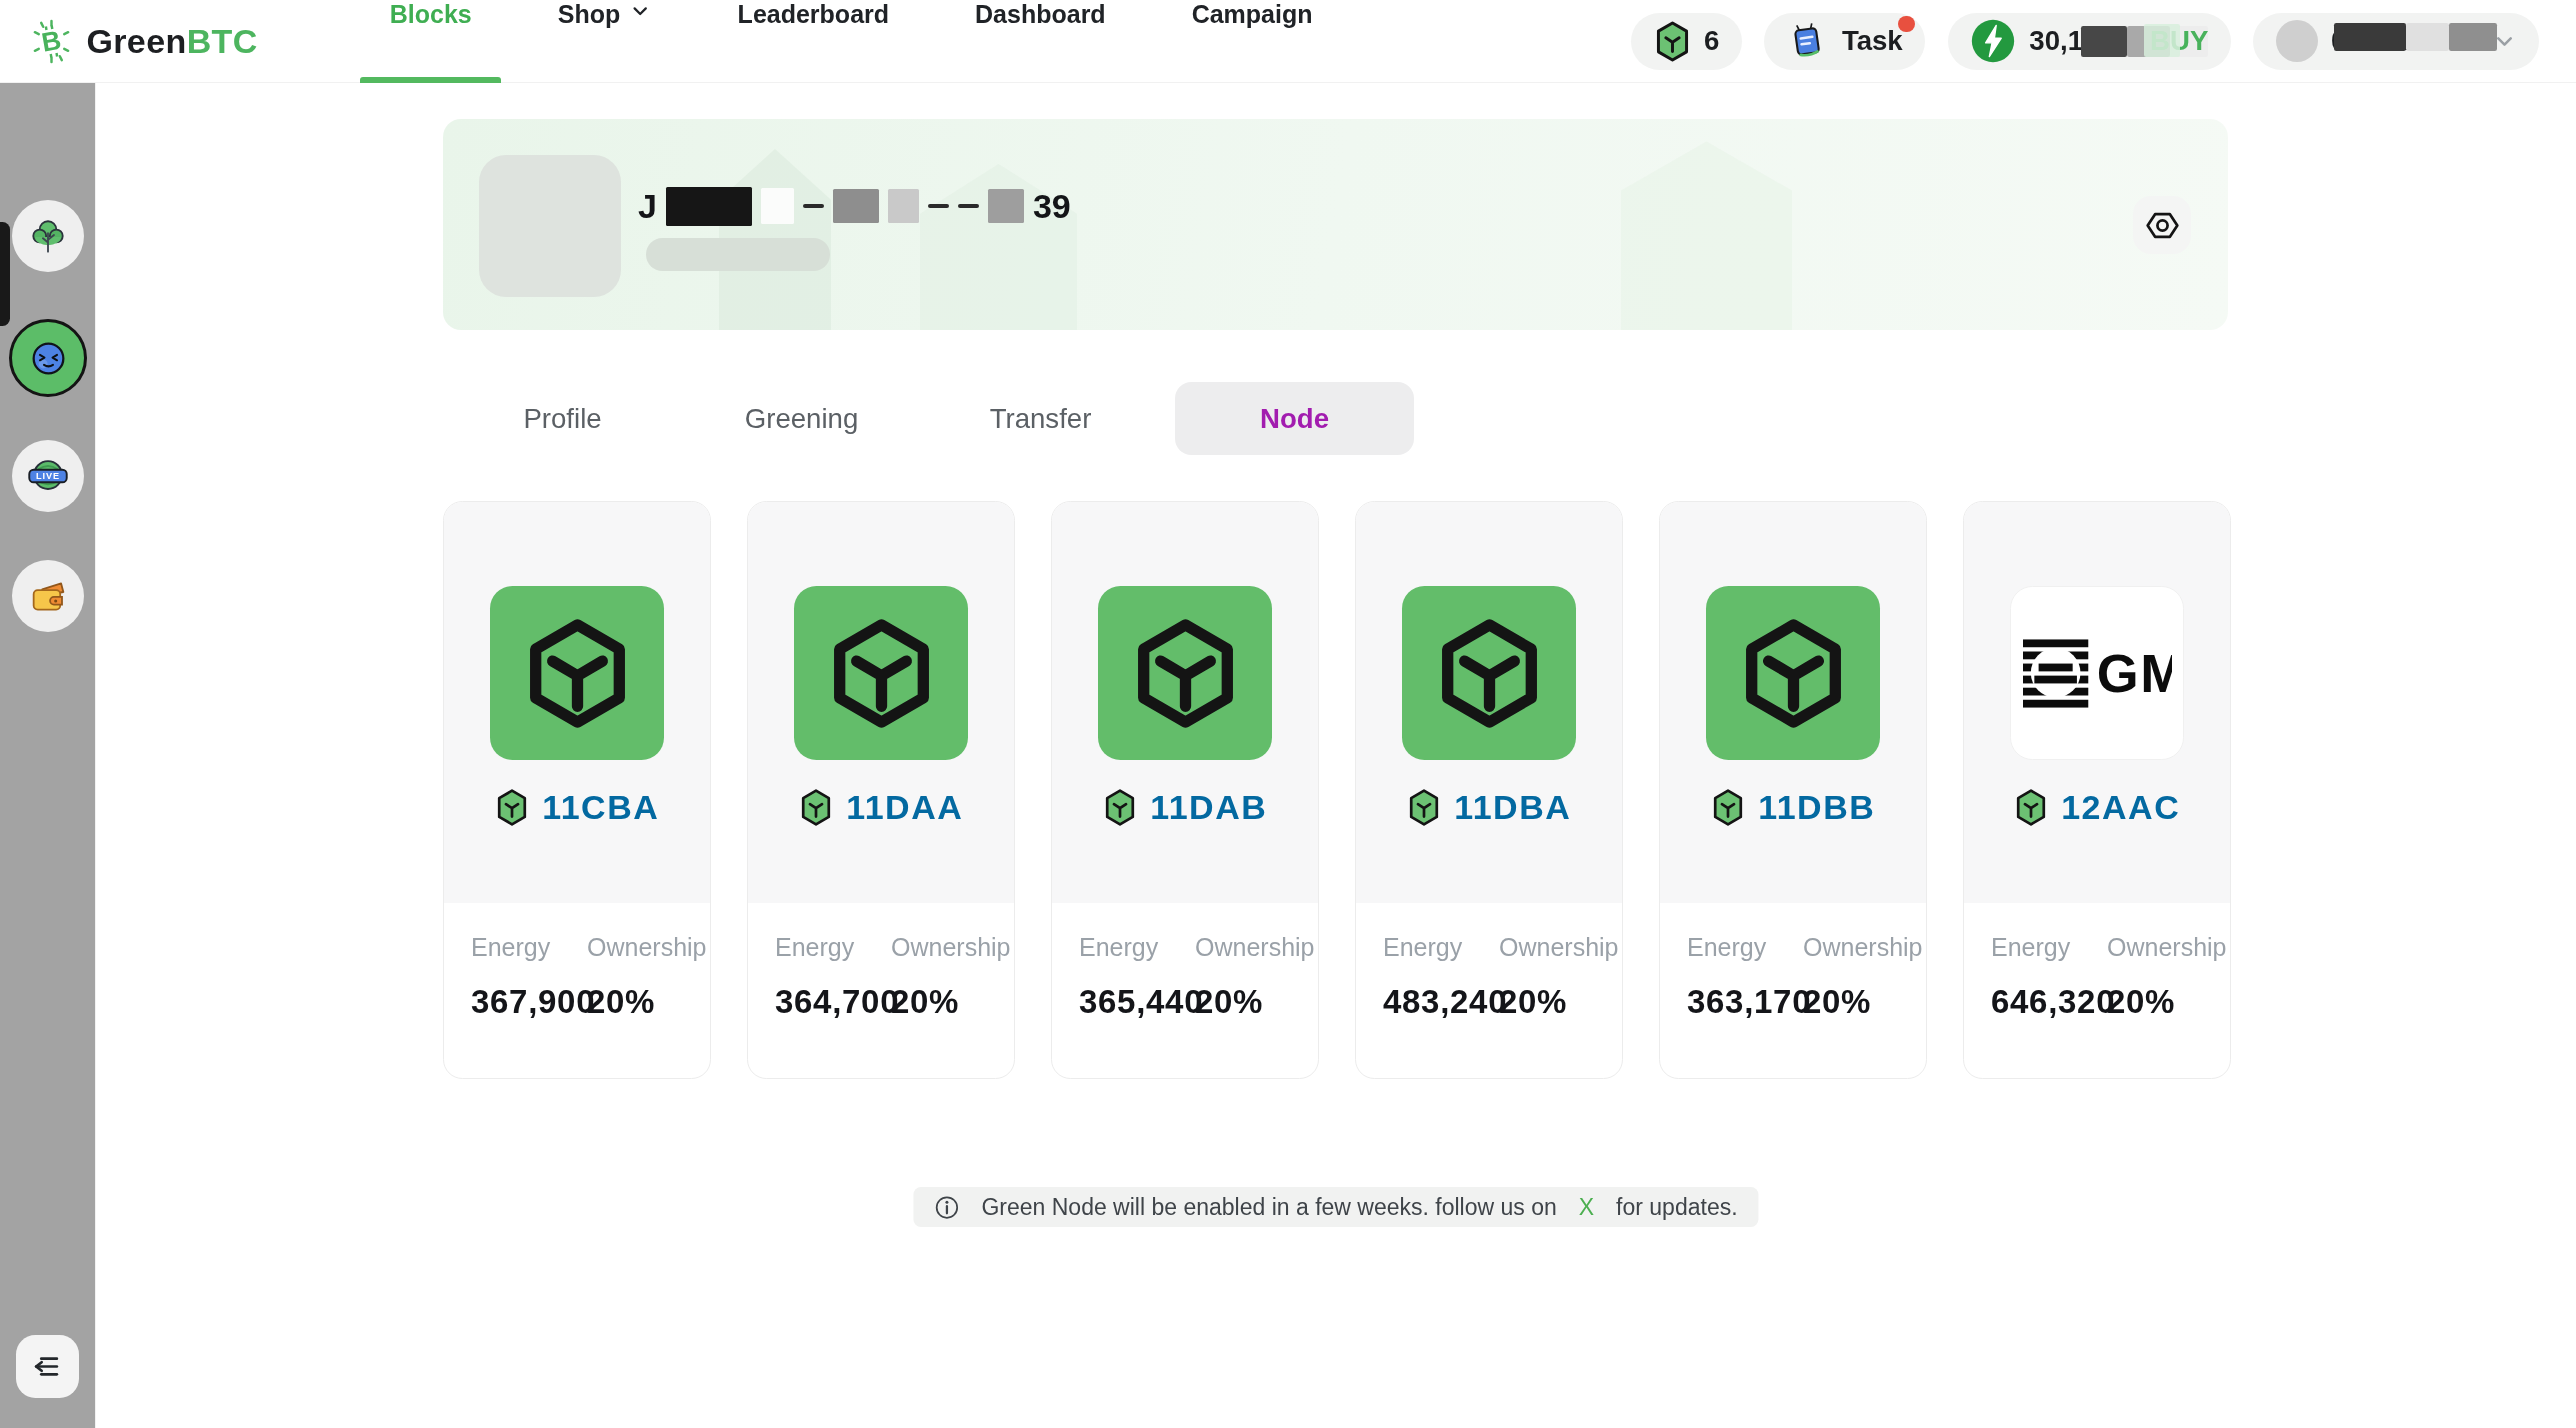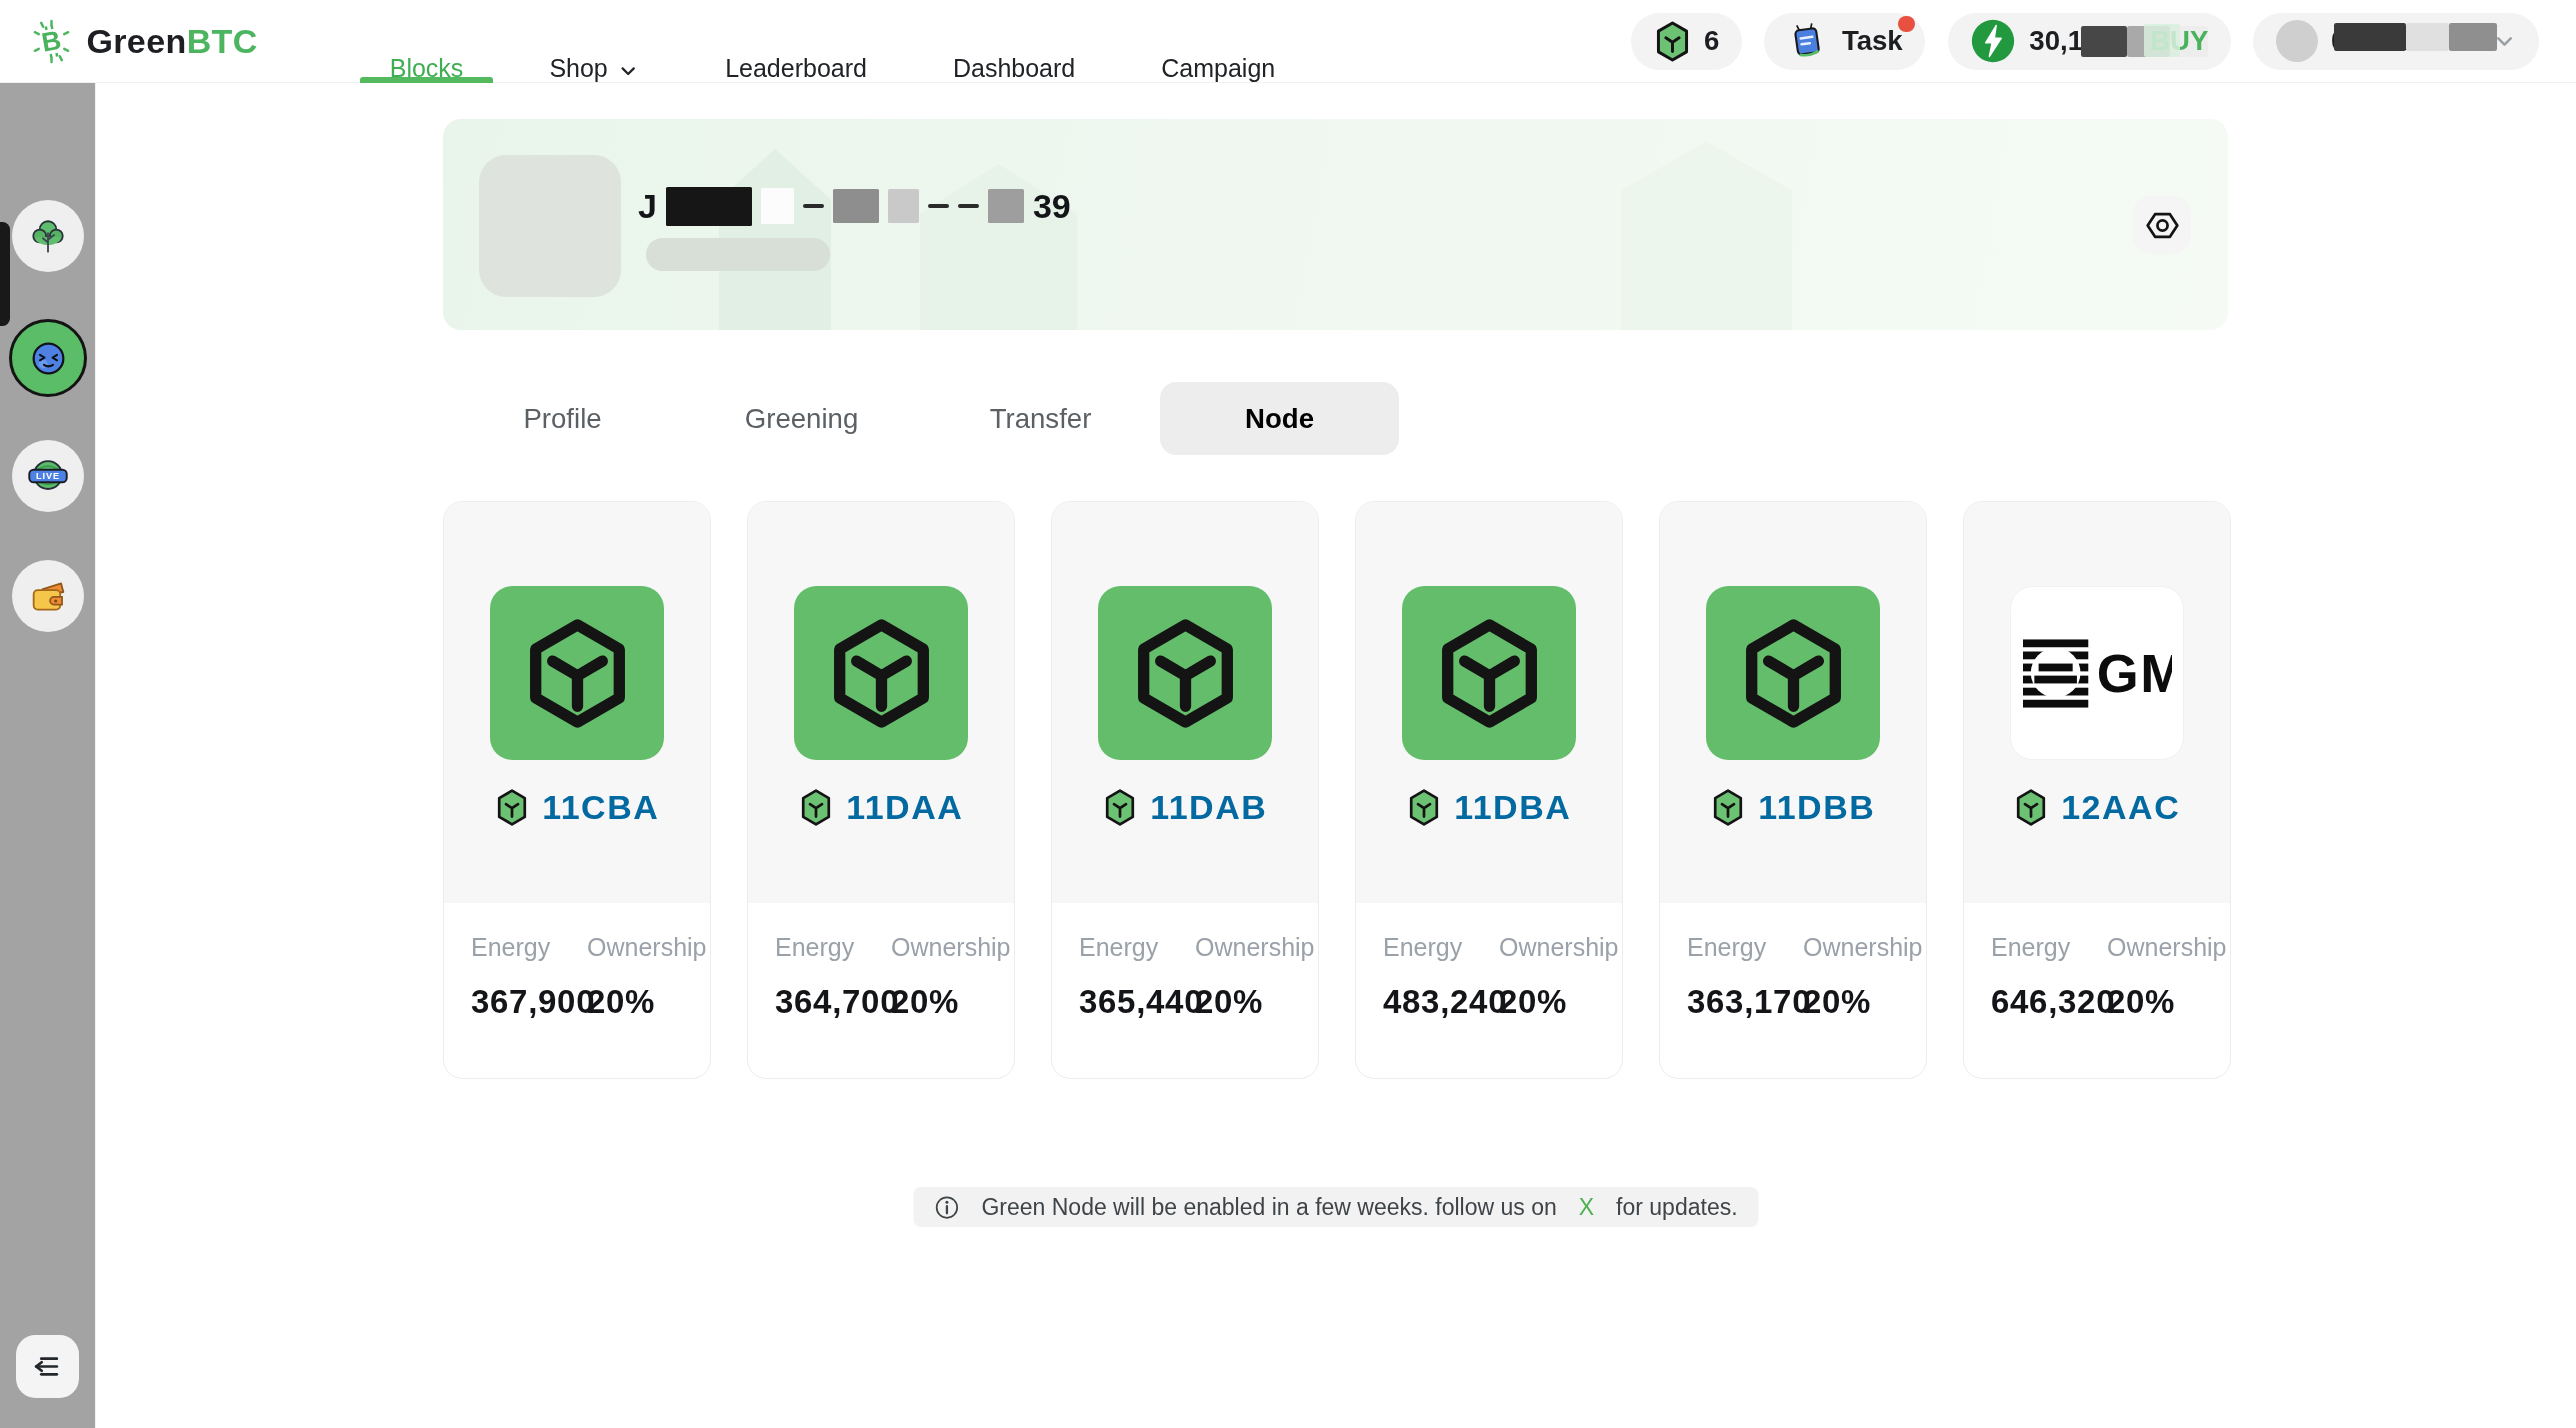--- a/index.html
+++ b/index.html
@@ -12,22 +12,22 @@
   .header{
     position:absolute;left:0;top:0;width:2576px;height:83px;background:#fff;
     border-bottom:1.5px solid #f1f1f1;display:flex;align-items:center;padding:0 37px 0 27px;box-sizing:border-box;z-index:5;
   }
   .logo{display:flex;align-items:center;gap:10.4px;margin-right:89px}
   .logo-text{font-size:34px;font-weight:700;letter-spacing:0.4px}
   .logo-text .g1{color:#1d1f22}
   .logo-text .g2{color:#4db55f}
   .nav{display:flex;align-items:center;height:83px}
   .nav-item{
-    position:relative;height:83px;display:flex;align-items:flex-end;gap:9px;
-    padding:0 43px;font-size:25px;font-weight:400;color:#202327;cursor:pointer;
+    position:relative;height:83px;display:flex;align-items:flex-start;gap:9px;
+    padding:0 43px;font-size:25px;font-weight:700;color:#202327;cursor:pointer;
   }
   .nav-item.active{color:#3fae52}
   .nav-item.active .underline{
     position:absolute;left:13.4px;right:13.4px;bottom:0;height:5.2px;background:#53b95f;border-radius:3px 3px 0 0;
   }
   .hdr-right{margin-left:auto;display:flex;align-items:center;gap:22.4px}
   .pill{
     position:relative;height:57px;border-radius:33px;background:#f2f3f2;
     display:flex;align-items:center;gap:13.4px;padding:0 22.4px;font-size:27.6px;font-weight:600;color:#1c1e21;cursor:pointer;
   }
@@ -76,21 +76,21 @@
   .nb3{width:31px;height:34px;background:#c9c9c9}
   .nb4{width:36px;height:34px;background:#9e9e9e}
   .banner-pill{position:absolute;left:203px;top:119px;width:184px;height:33px;border-radius:16.4px;background:#d7dfd7}
   .gear-btn{
     position:absolute;right:37px;top:77px;width:58px;height:58px;border-radius:18px;background:#f4f5f4;
     display:flex;align-items:center;justify-content:center;cursor:pointer;
   }
   
   .tabs{position:absolute;left:443px;top:382px;display:flex;align-items:center}
   .tab{width:239px;height:73px;display:flex;align-items:center;justify-content:center;font-size:27.6px;color:#5b6065;cursor:pointer}
-  .tab.active{background:#ededee;border-radius:16.4px;color:#000000;font-weight:600}
+  .tab.active{margin-left:15px;background:#ededee;border-radius:16.4px;color:#a21caf;font-weight:600}
   
   .cards{position:absolute;left:443px;top:501px;display:flex;gap:36px}
   .card{width:268px;height:578px;border:1.5px solid #ececec;border-radius:19.4px;overflow:hidden;background:#fff;box-sizing:border-box;cursor:pointer}
   .card-top{height:401px;background:#f7f7f8;position:relative}
   .tile{position:absolute;left:46px;top:84px;width:174px;height:174px;border-radius:22.4px;display:flex;align-items:center;justify-content:center;box-sizing:border-box}
   .tile-hex{background:#63bd6a}
   .tile-gm{background:#ffffff;border:1.5px solid #f0f0f0}
   .card-label{position:absolute;left:0;right:0;top:286px;display:flex;justify-content:center;align-items:center;gap:13.4px}
   .card-name{font-size:34px;font-weight:700;color:#0369a1;letter-spacing:1.5px}
   .card-bottom{padding:30px 0 0 27px;display:flex}

